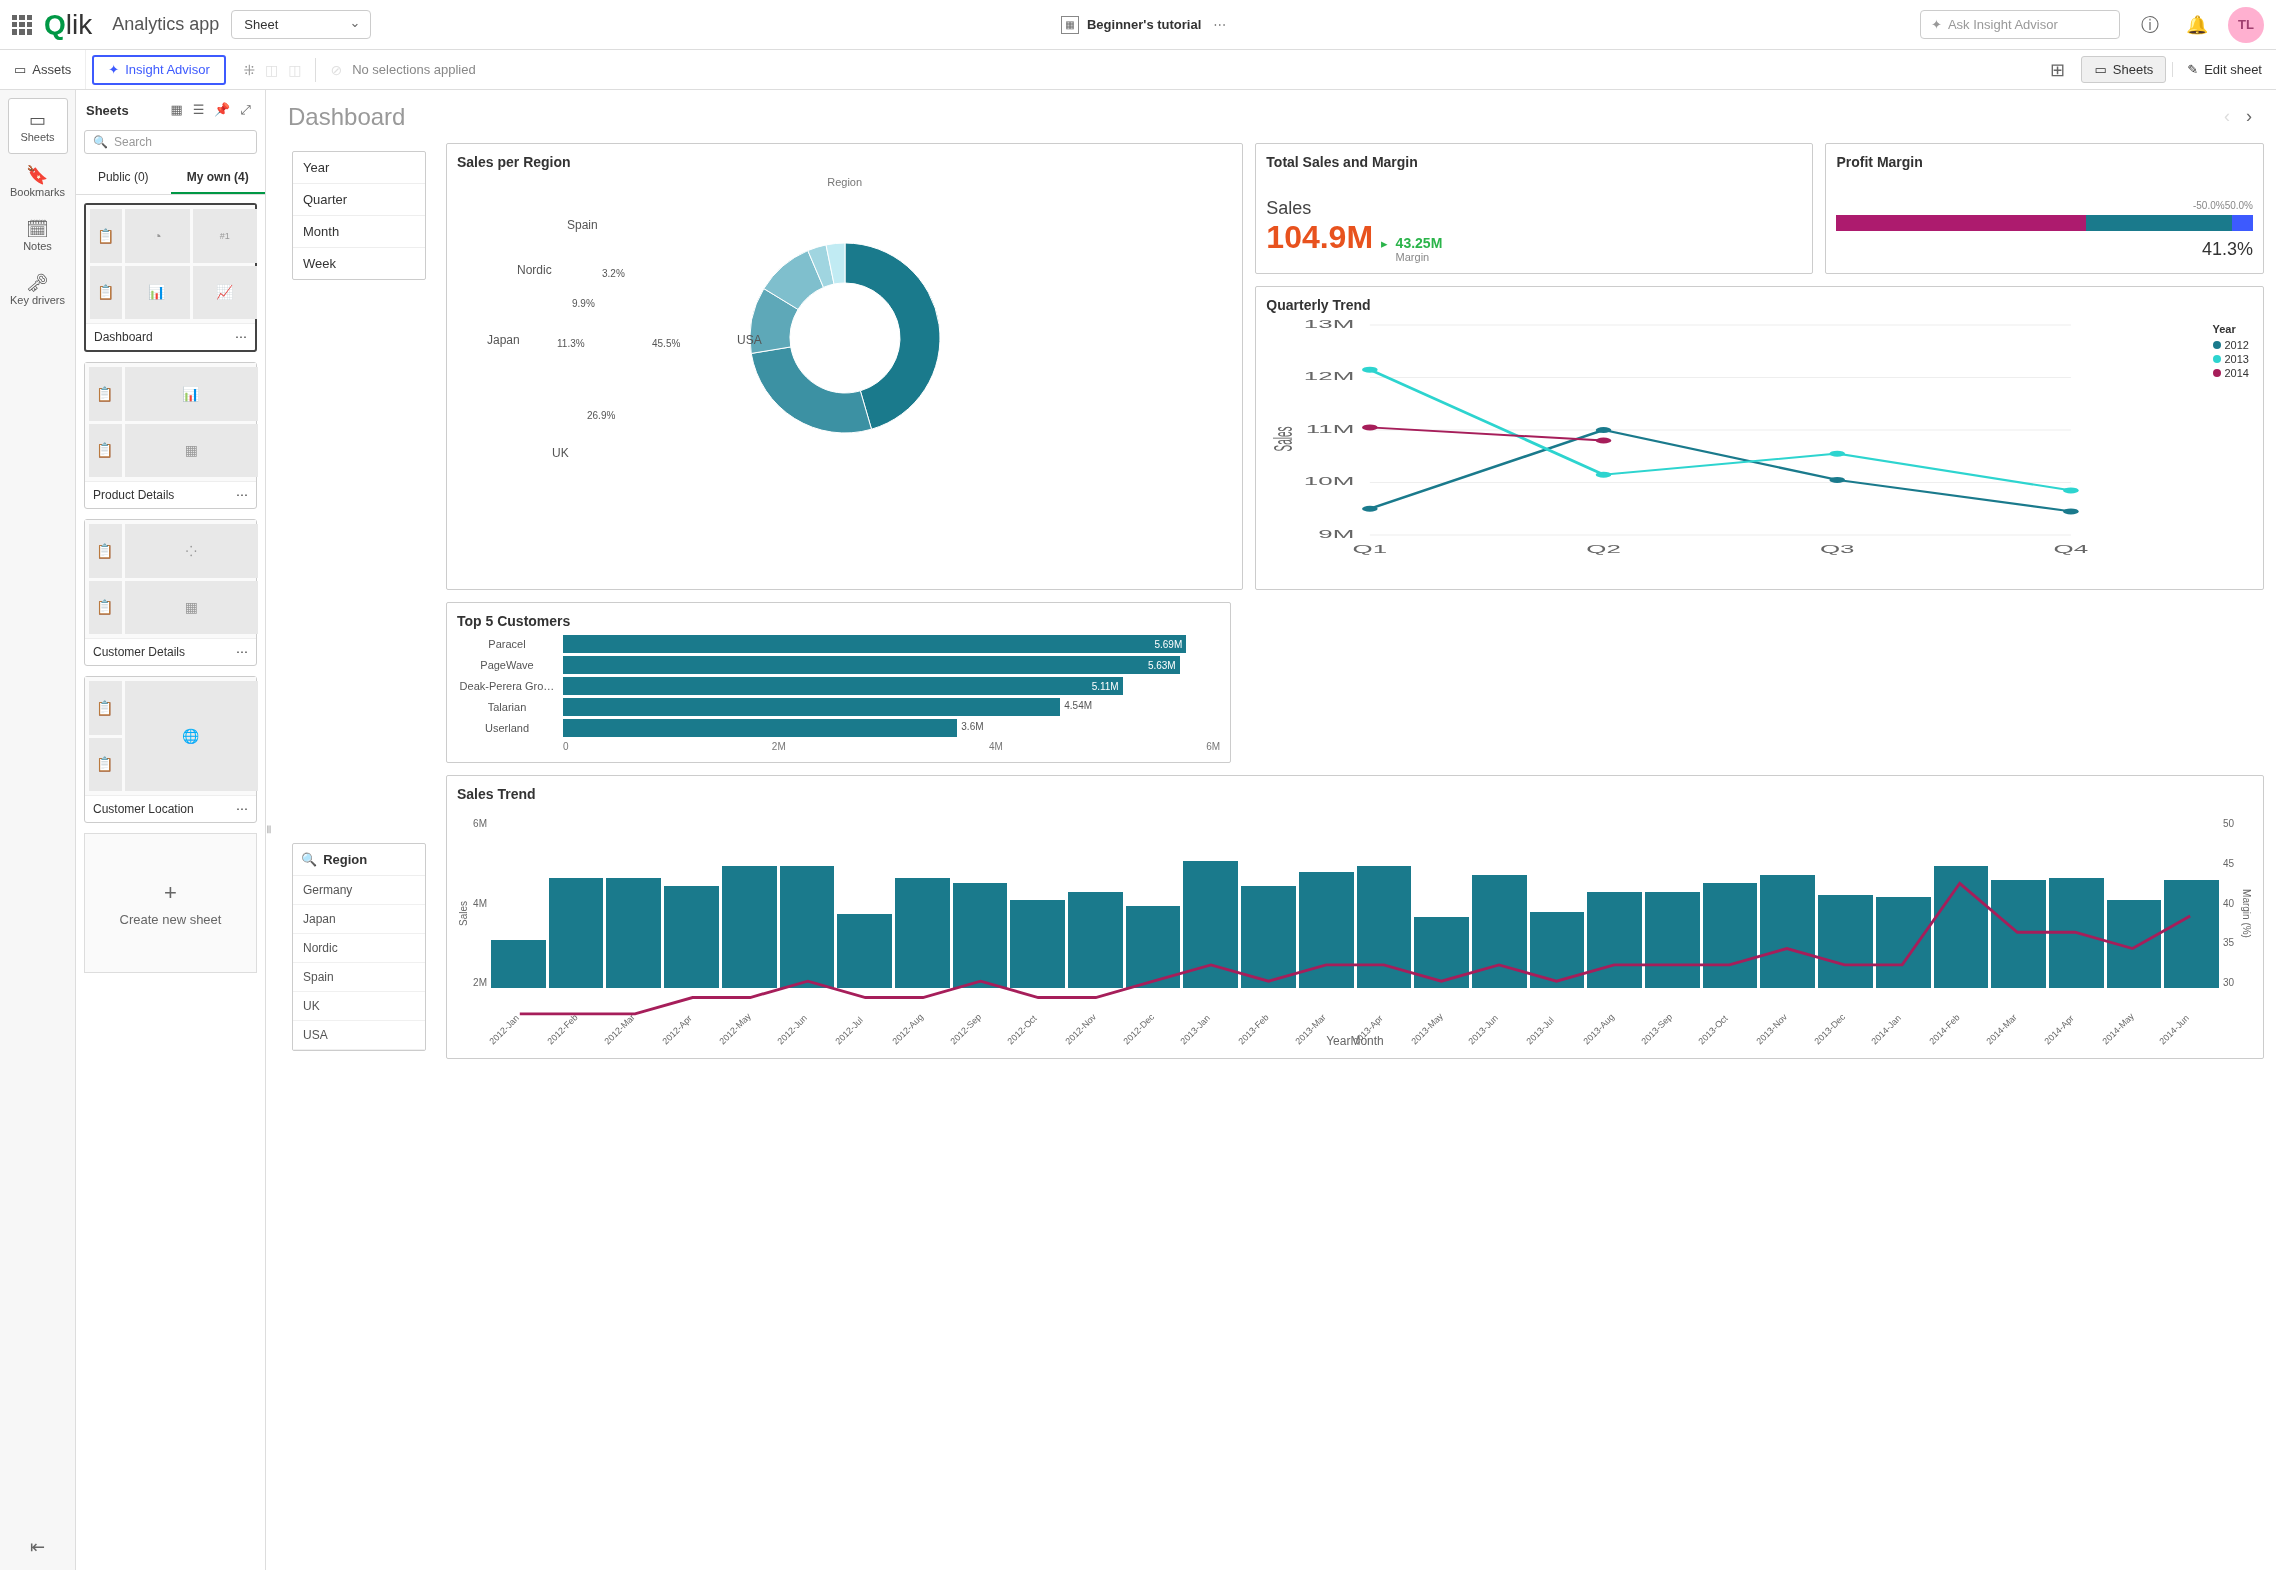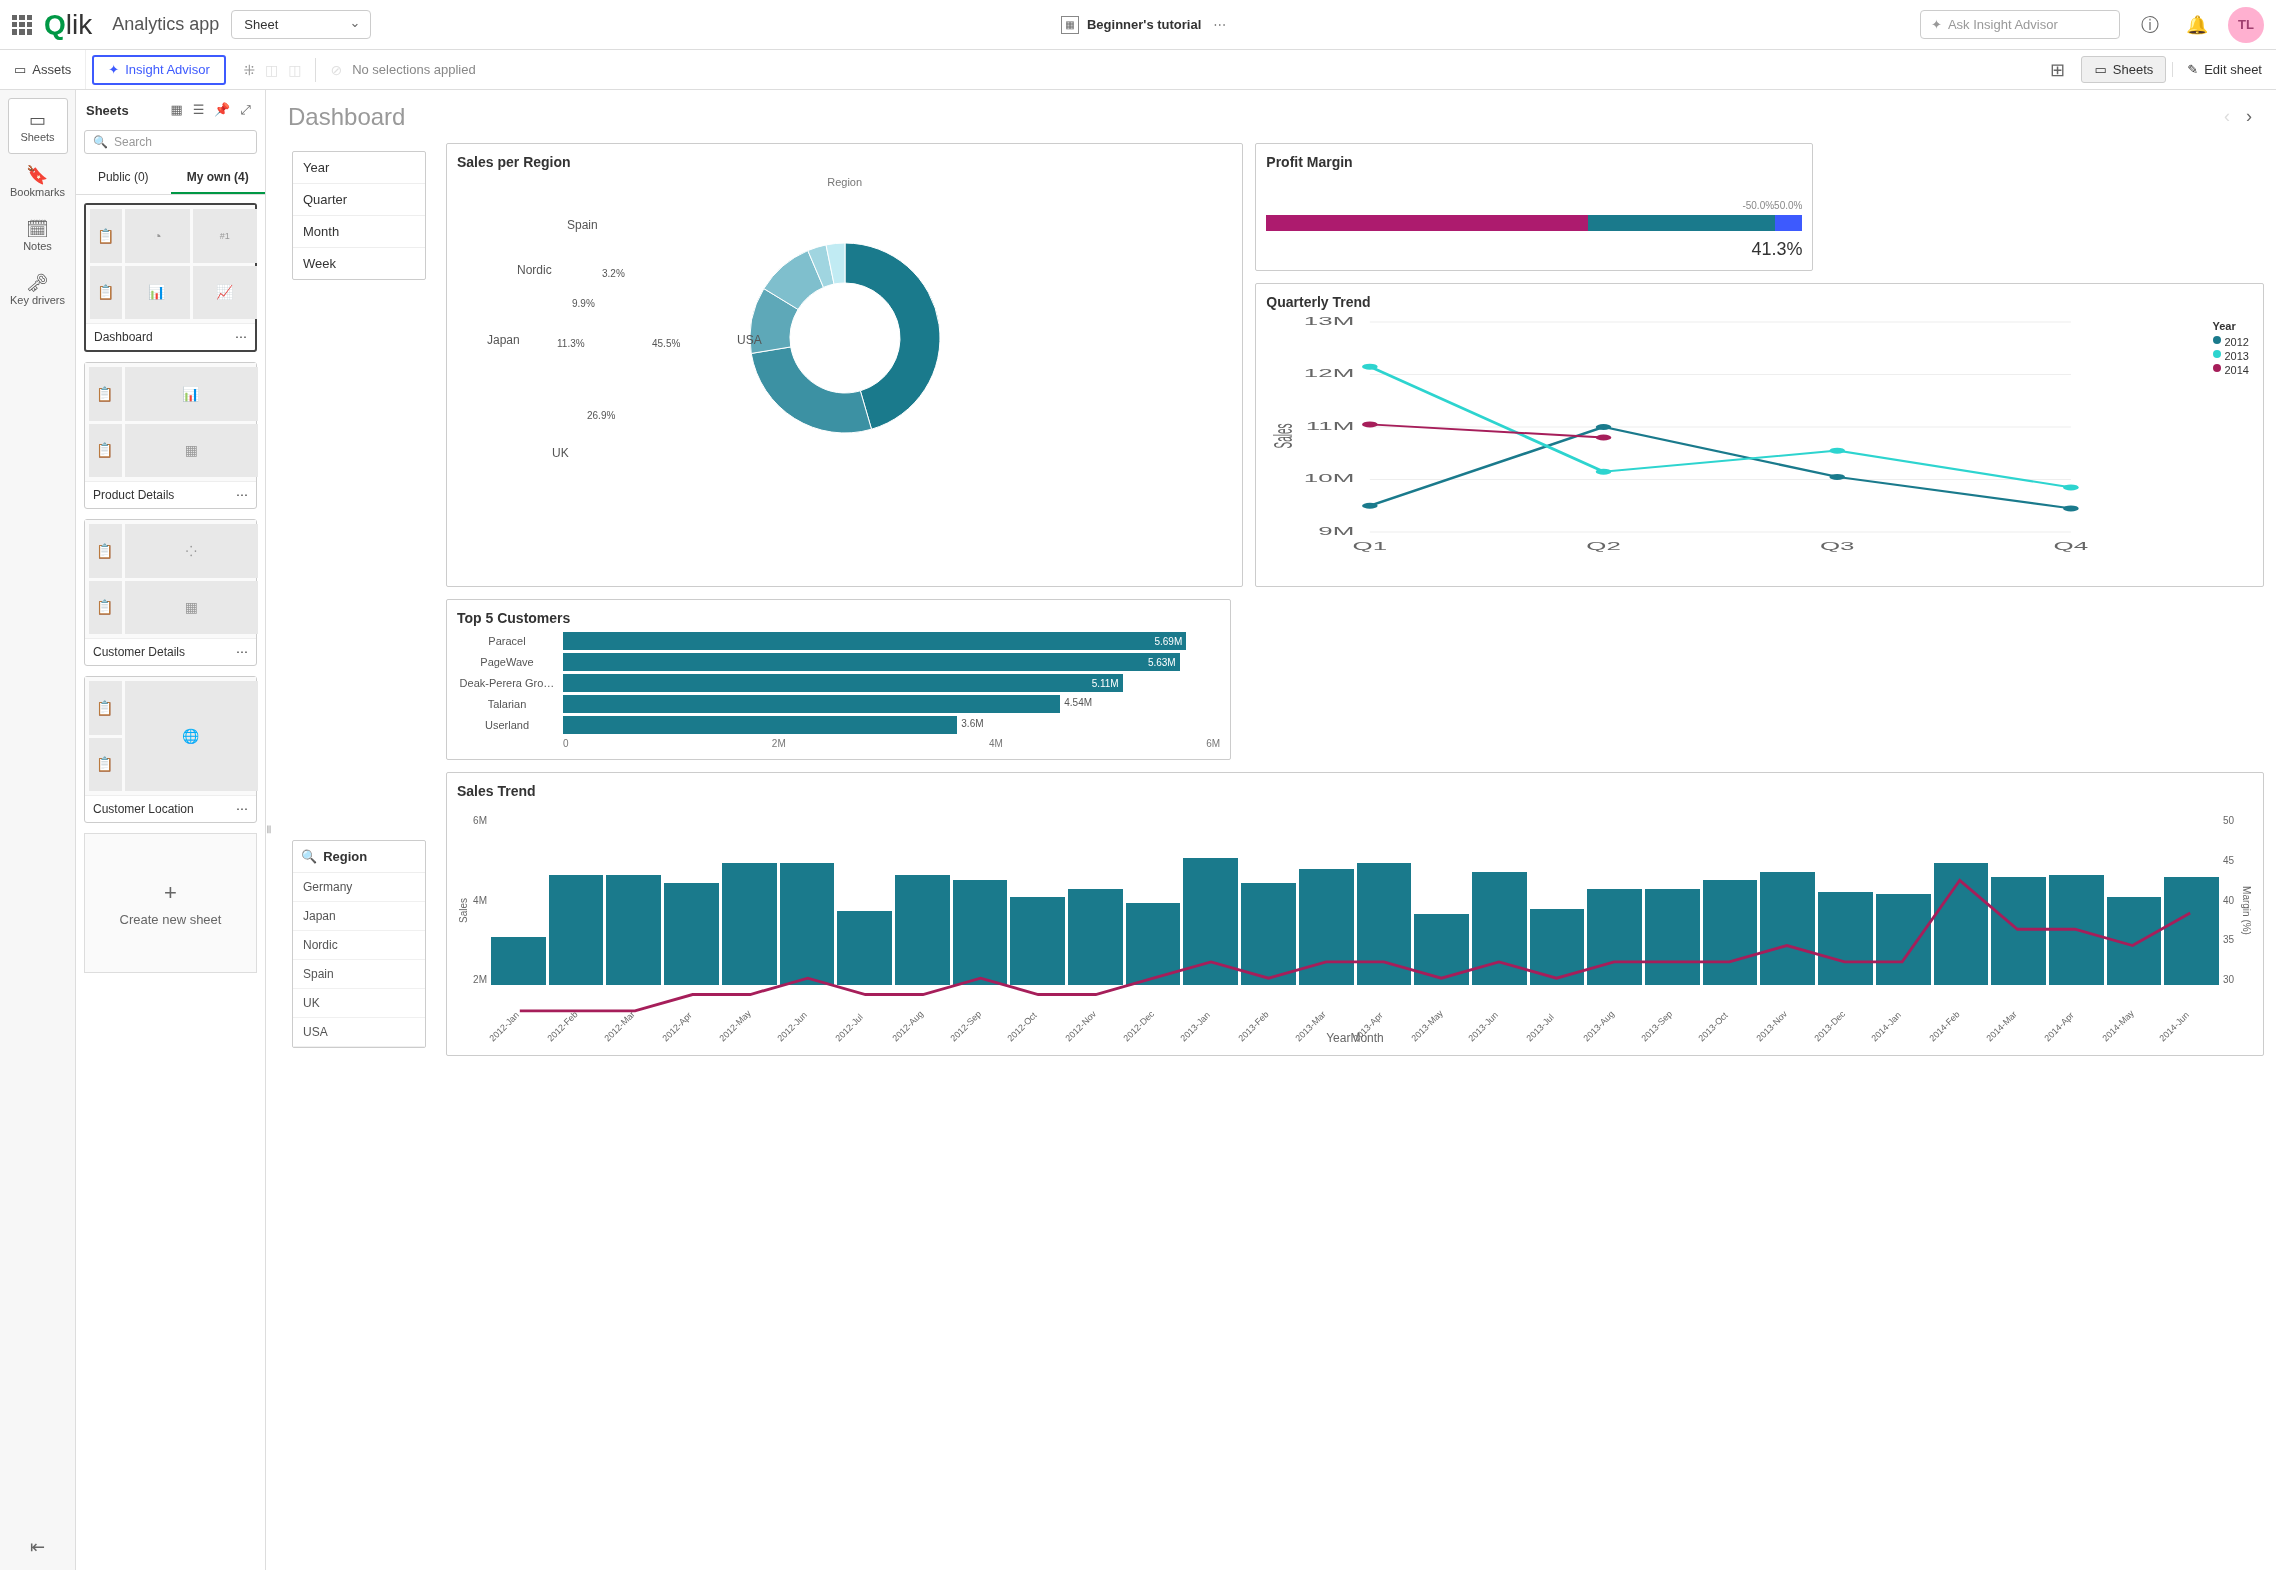--- a/index.html
+++ b/index.html
@@ -97,21 +97,21 @@
 .hbar-row { display:flex; align-items:center; gap:6px; margin:3px 0; font-size:11px; }
 .hbar-name { width:100px; text-align:center; color:#555; overflow:hidden; text-overflow:ellipsis; white-space:nowrap; }
 .hbar-track { flex:1; height:18px; position:relative; }
 .hbar-fill { background:#1a7a8c; height:100%; display:flex; align-items:center; justify-content:flex-end; padding-right:4px; color:#fff; font-size:10px; }
 .hbar-val-out { position:absolute; left:100%; margin-left:4px; top:2px; color:#555; font-size:10px; white-space:nowrap; }
 .hbar-axis { display:flex; justify-content:space-between; font-size:10px; color:#777; margin-top:4px; margin-left:106px; }
 
 
 .linechart { position:relative; height:260px; }
 .line-legend { position:absolute; right:4px; top:4px; font-size:11px; }
-.line-legend-item { display:flex; gap:4px; margin:2px 0; }
+.line-legend-item { display:flex; align-items:center; gap:4px; margin:2px 0; }
 .leg-dot { width:8px; height:8px; border-radius:50%; }
 
 
 .combo-wrap { height:200px; position:relative; }
 .combo-bars { position:absolute; bottom:20px; left:34px; right:34px; top:10px; display:flex; align-items:flex-end; gap:3px; }
 .combo-bar { flex:1; background:#1a7a8c; }
 .combo-xlabels { position:absolute; bottom:-40px; left:34px; right:34px; display:flex; }
 .combo-xlabel { flex:1; font-size:9px; color:#666; transform:rotate(-45deg); transform-origin: left center; white-space:nowrap; }
 .combo-yaxis { position:absolute; left:0; top:10px; bottom:20px; width:30px; display:flex; flex-direction:column; justify-content:space-between; font-size:10px; color:#666; text-align:right; }
 .combo-yaxis2 { position:absolute; right:0; top:10px; bottom:20px; width:30px; display:flex; flex-direction:column; justify-content:space-between; font-size:10px; color:#666; }
@@ -337,20 +337,32 @@
                 <span class="donut-label" style="left: 60px; top: 75px;">Nordic</span>
                 <span class="donut-label" style="left: 110px; top: 30px;">Spain</span>
                 <span class="donut-label" style="left: 195px; top: 150px; font-size: 10px;">45.5%</span>
                 <span class="donut-label" style="left: 130px; top: 222px; font-size: 10px;">26.9%</span>
                 <span class="donut-label" style="left: 100px; top: 150px; font-size: 10px;">11.3%</span>
                 <span class="donut-label" style="left: 115px; top: 110px; font-size: 10px;">9.9%</span>
                 <span class="donut-label" style="left: 145px; top: 80px; font-size: 10px;">3.2%</span>
               </div>
           </div>
 
+          <div class="card">
+            <div class="card-title">Total Sales and Margin</div>
+            <div class="kpi-label">Sales</div>
+            <div class="kpi-main">
+              <span class="kpi-value">104.9M</span>
+              <span style="color:#2bb44a">▸</span>
+              <span style="display:flex;flex-direction:column">
+                <span class="kpi-sub-val">43.25M</span>
+                <span class="kpi-sub-label">Margin</span>
+              </span>
+            </div>
+          </div>
 
           <div class="card">
             <div class="card-title">Profit Margin</div>
             <div class="gauge-labels">
                 <span>-50.0%</span>
                 <span>50.0%</span>
               </div>
             <div class="gauge-bar"></div>
             <div class="gauge-value">41.3%</div>
           </div>

